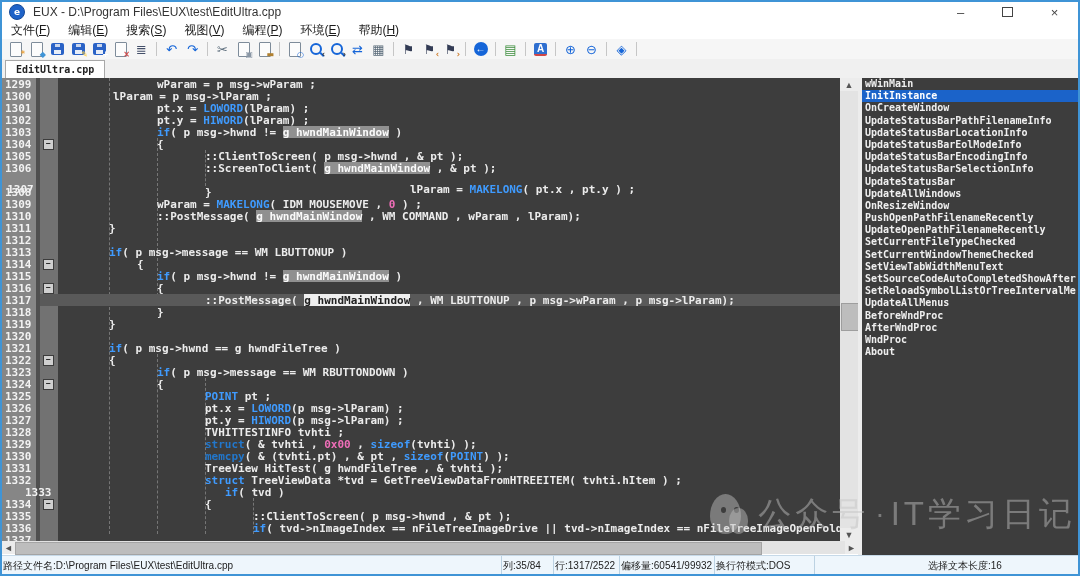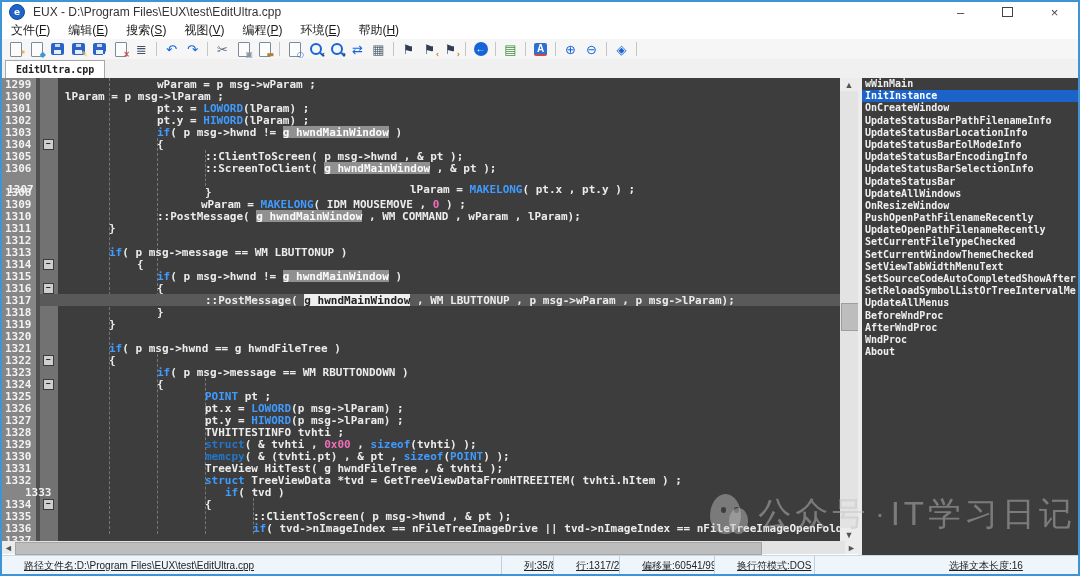--- a/index.html
+++ b/index.html
@@ -90,22 +90,22 @@
   
   #panelborder{position:absolute;left:858px;top:78px;width:4px;height:477px;background:#ececec;}
   #panel{position:absolute;left:862px;top:78px;width:216px;height:477px;background:#3d3d3d;overflow:hidden;}
   .fn-item{height:12.2px;line-height:12.2px;padding-left:3px;white-space:pre;overflow:hidden;
            font:bold 10px "DejaVu Sans Mono",monospace;color:#efefef;}
   .fn-sel{background:#1b63c9;color:#fff;}
 
   
   #statusbar{position:absolute;top:555px;left:2px;right:2px;height:19px;background:#eef6fc;
              border-top:1px solid #c6d9e8;display:flex;align-items:center;font-size:10px;color:#222;}
-  .st-cell{height:100%;display:flex;align-items:center;padding-left:22px;border-right:1px solid #bcd2e2;
-           white-space:nowrap;overflow:hidden;box-sizing:border-box;text-decoration:underline;}
+  .st-cell{height:100%;display:flex;align-items:center;padding-left:1px;border-right:1px solid #bcd2e2;
+           white-space:nowrap;overflow:hidden;box-sizing:border-box;}
 
   
   #watermark{position:absolute;left:710px;top:478px;width:366px;height:72px;z-index:50;display:flex;
              align-items:center;pointer-events:none;opacity:.85;}
   .bub{background:rgba(205,205,205,.50);position:relative;}
   #bub1{width:44px;height:40px;border-radius:50%/55% 55% 45% 45%;}
   #bub1::before,#bub1::after{content:"";position:absolute;width:5px;height:6px;border-radius:50%;
                              background:#3d3d3d;top:13px;}
   #bub1::before{left:11px;} #bub1::after{left:24px;}
   #bub2{width:28px;height:26px;border-radius:50%;margin-left:-12px;margin-top:14px;}
@@ -254,30 +254,30 @@
     <div class="g-fold"></div>
     <div id="rows">
         <div class="guide" style="left: 107px; top: 0px; height: 456px;"></div>
         <div class="guide" style="left: 155px; top: 60px; height: 168px;"></div>
         <div class="guide" style="left: 203px; top: 72px; height: 36px;"></div>
         <div class="guide" style="left: 155px; top: 276px; height: 180px;"></div>
         <div class="guide" style="left: 203px; top: 300px; height: 156px;"></div>
         <div class="guide" style="left: 251px; top: 420px; height: 36px;"></div>
         <div id="curbar" style="top: 216px;"></div>
         <div class="row" style="top: 0px;"><span class="lnum">1299</span><span class="code" style="padding-left: 155px;"><span>wParam = p_msg-&gt;wParam ;</span></span></div>
-        <div class="row" style="top: 12px;"><span class="lnum">1300</span><span class="code" style="padding-left: 63px;"><span>lParam = p_msg-&gt;lParam ;</span></span></div>
+        <div class="row" style="top: 12px;"><span class="lnum">1300</span><span class="code" style="padding-left: 111px;"><span>lParam = p_msg-&gt;lParam ;</span></span></div>
         <div class="row" style="top: 24px;"><span class="lnum">1301</span><span class="code" style="padding-left: 155px;"><span>pt.x = </span><span class="tk-k">LOWORD</span><span>(lParam) ;</span></span></div>
         <div class="row" style="top: 36px;"><span class="lnum">1302</span><span class="code" style="padding-left: 155px;"><span>pt.y = </span><span class="tk-k">HIWORD</span><span>(lParam) ;</span></span></div>
         <div class="row" style="top: 48px;"><span class="lnum">1303</span><span class="code" style="padding-left: 155px;"><span class="tk-k">if</span><span>( p_msg-&gt;hwnd != </span><span class="tk-h">g_hwndMainWindow</span><span> )</span></span></div>
         <div class="row" style="top: 60px;"><span class="lnum">1304</span><span class="fold">−</span><span class="code" style="padding-left: 155px;"><span>{</span></span></div>
         <div class="row" style="top: 72px;"><span class="lnum">1305</span><span class="code" style="padding-left: 203px;"><span>::ClientToScreen( p_msg-&gt;hwnd , &amp; pt );</span></span></div>
         <div class="row" style="top: 84px;"><span class="lnum">1306</span><span class="code" style="padding-left: 203px;"><span>::ScreenToClient( </span><span class="tk-h">g_hwndMainWindow</span><span> , &amp; pt );</span></span></div>
         <div class="row" style="top: 105px; text-align: center;"><span class="lnum">1307</span><span class="code" style="padding-left: 203px;"><span>lParam = </span><span class="tk-k">MAKELONG</span><span>( pt.x , pt.y ) ;</span></span></div>
         <div class="row" style="top: 108px;"><span class="lnum">1308</span><span class="code" style="padding-left: 203px;"><span>}</span></span></div>
-        <div class="row" style="top: 120px;"><span class="lnum">1309</span><span class="code" style="padding-left: 155px; margin-left: 44px;"><span>wParam = </span><span class="tk-k">MAKELONG</span><span>( IDM_MOUSEMOVE , </span><span class="tk-n">0</span><span> ) ;</span></span></div>
+        <div class="row" style="top: 120px;"><span class="lnum">1309</span><span class="code" style="padding-left: 155px;"><span>wParam = </span><span class="tk-k">MAKELONG</span><span>( IDM_MOUSEMOVE , </span><span class="tk-n">0</span><span> ) ;</span></span></div>
         <div class="row" style="top: 132px;"><span class="lnum">1310</span><span class="code" style="padding-left: 155px;"><span>::PostMessage( </span><span class="tk-h">g_hwndMainWindow</span><span> , WM_COMMAND , wParam , lParam);</span></span></div>
         <div class="row" style="top: 144px;"><span class="lnum">1311</span><span class="code" style="padding-left: 107px;"><span>}</span></span></div>
         <div class="row" style="top: 156px;"><span class="lnum">1312</span><span class="code" style="padding-left: 59px;"></span></div>
         <div class="row" style="top: 168px;"><span class="lnum">1313</span><span class="code" style="padding-left: 107px;"><span class="tk-k">if</span><span>( p_msg-&gt;message == WM_LBUTTONUP )</span></span></div>
         <div class="row" style="top: 180px; padding-left: 28px;"><span class="lnum">1314</span><span class="fold">−</span><span class="code" style="padding-left: 107px;"><span>{</span></span></div>
         <div class="row" style="top: 192px;"><span class="lnum">1315</span><span class="code" style="padding-left: 155px;"><span class="tk-k">if</span><span>( p_msg-&gt;hwnd != </span><span class="tk-h">g_hwndMainWindow</span><span> )</span></span></div>
         <div class="row" style="top: 204px;"><span class="lnum">1316</span><span class="fold">−</span><span class="code" style="padding-left: 155px;"><span>{</span></span></div>
         <div class="row" style="top: 216px;"><span class="lnum">1317</span><span class="code" style="padding-left: 203px;"><span>::PostMessage( </span><span class="tk-s">g_hwndMainWindow</span><span> , WM_LBUTTONUP , p_msg-&gt;wParam , p_msg-&gt;lParam);</span></span></div>
         <div class="row" style="top: 228px;"><span class="lnum">1318</span><span class="code" style="padding-left: 155px;"><span>}</span></span></div>
         <div class="row" style="top: 240px;"><span class="lnum">1319</span><span class="code" style="padding-left: 107px;"><span>}</span></span></div>

